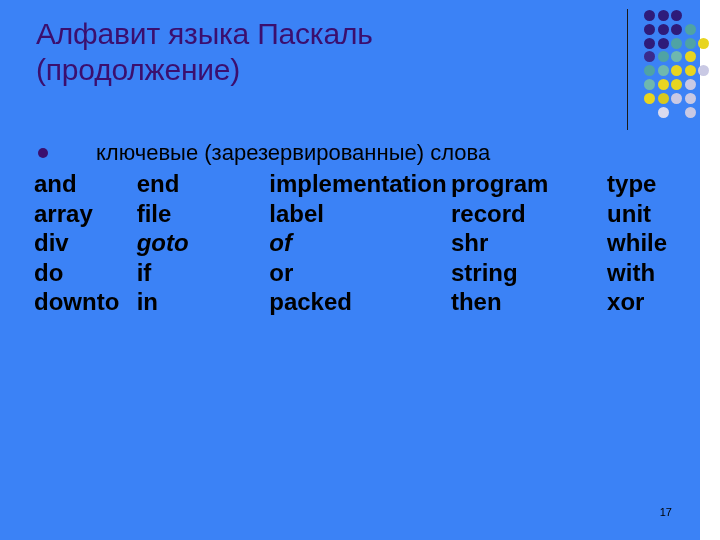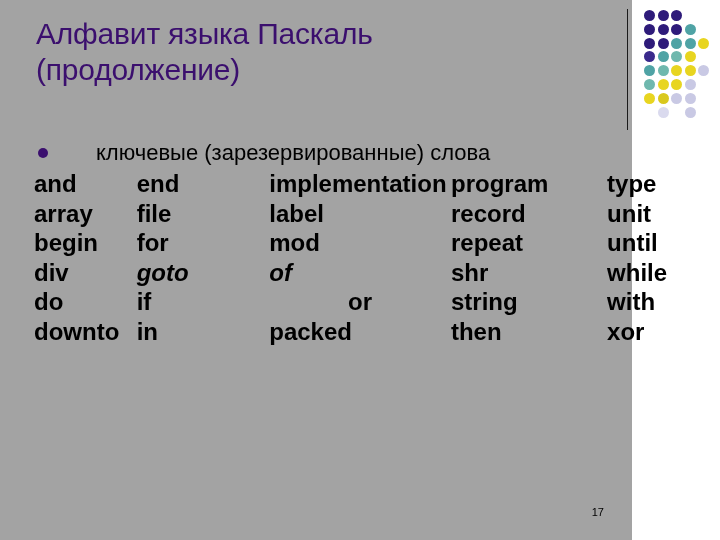--- a/index.html
+++ b/index.html
@@ -13,23 +13,23 @@
     background: #ffffff;
     font-family: "Liberation Sans", sans-serif;
     overflow: hidden;
     position: relative;
   }
 
   
   #slide {
     position: absolute;
     left: 0; top: 0;
-    width: 632px;
+    width: 700px;
     height: 540px;
-    background: #a3a3a3;
+    background: #3b82f6;
   }
 
   
   #title-block {
     position: absolute;
     left: 36px;
     top: 16px;
     width: 580px;
   }
   #title-text {
@@ -126,21 +126,21 @@
   }
   .kw-c0 { width: 96px;  padding-left: 0px;  }
   .kw-c1 { width: 124px; padding-left: 6px;  }
   .kw-c2 { width: 170px; padding-left: 2px;  }
   .kw-c3 { width: 146px; padding-left: 10px; }
   .kw-c4 { width: 100px; padding-left: 8px;  }
 
   
   .ind-1 { padding-left: 12px; }
   .ind-2 { padding-left: 18px; font-style: italic; }
-  .ind-3 { padding-left: 24px; text-align: center; }
+  .ind-3 { padding-left: 24px; }
 
   
   #page-number {
     position: absolute;
     right: 28px;
     bottom: 22px;
     font-size: 11px;
     color: #000000;
   }
 </style>
@@ -208,27 +208,20 @@
             <td class="kw-c4">type</td>
           </tr>
           <tr>
             <td class="kw-c0">array</td>
             <td class="kw-c1">file</td>
             <td class="kw-c2">label</td>
             <td class="kw-c3">record</td>
             <td class="kw-c4 ind-1">unit</td>
           </tr>
           <tr>
-            <td class="kw-c0">begin</td>
-            <td class="kw-c1">for</td>
-            <td class="kw-c2 ind-1">mod</td>
-            <td class="kw-c3">repeat</td>
-            <td class="kw-c4">until</td>
-          </tr>
-          <tr>
             <td class="kw-c0">div</td>
             <td class="kw-c1 ind-2">goto</td>
             <td class="kw-c2 ind-2">of</td>
             <td class="kw-c3 ind-1">shr</td>
             <td class="kw-c4">while</td>
           </tr>
           <tr>
             <td class="kw-c0">do</td>
             <td class="kw-c1 ind-1">if</td>
             <td class="kw-c2 ind-3">or</td>

